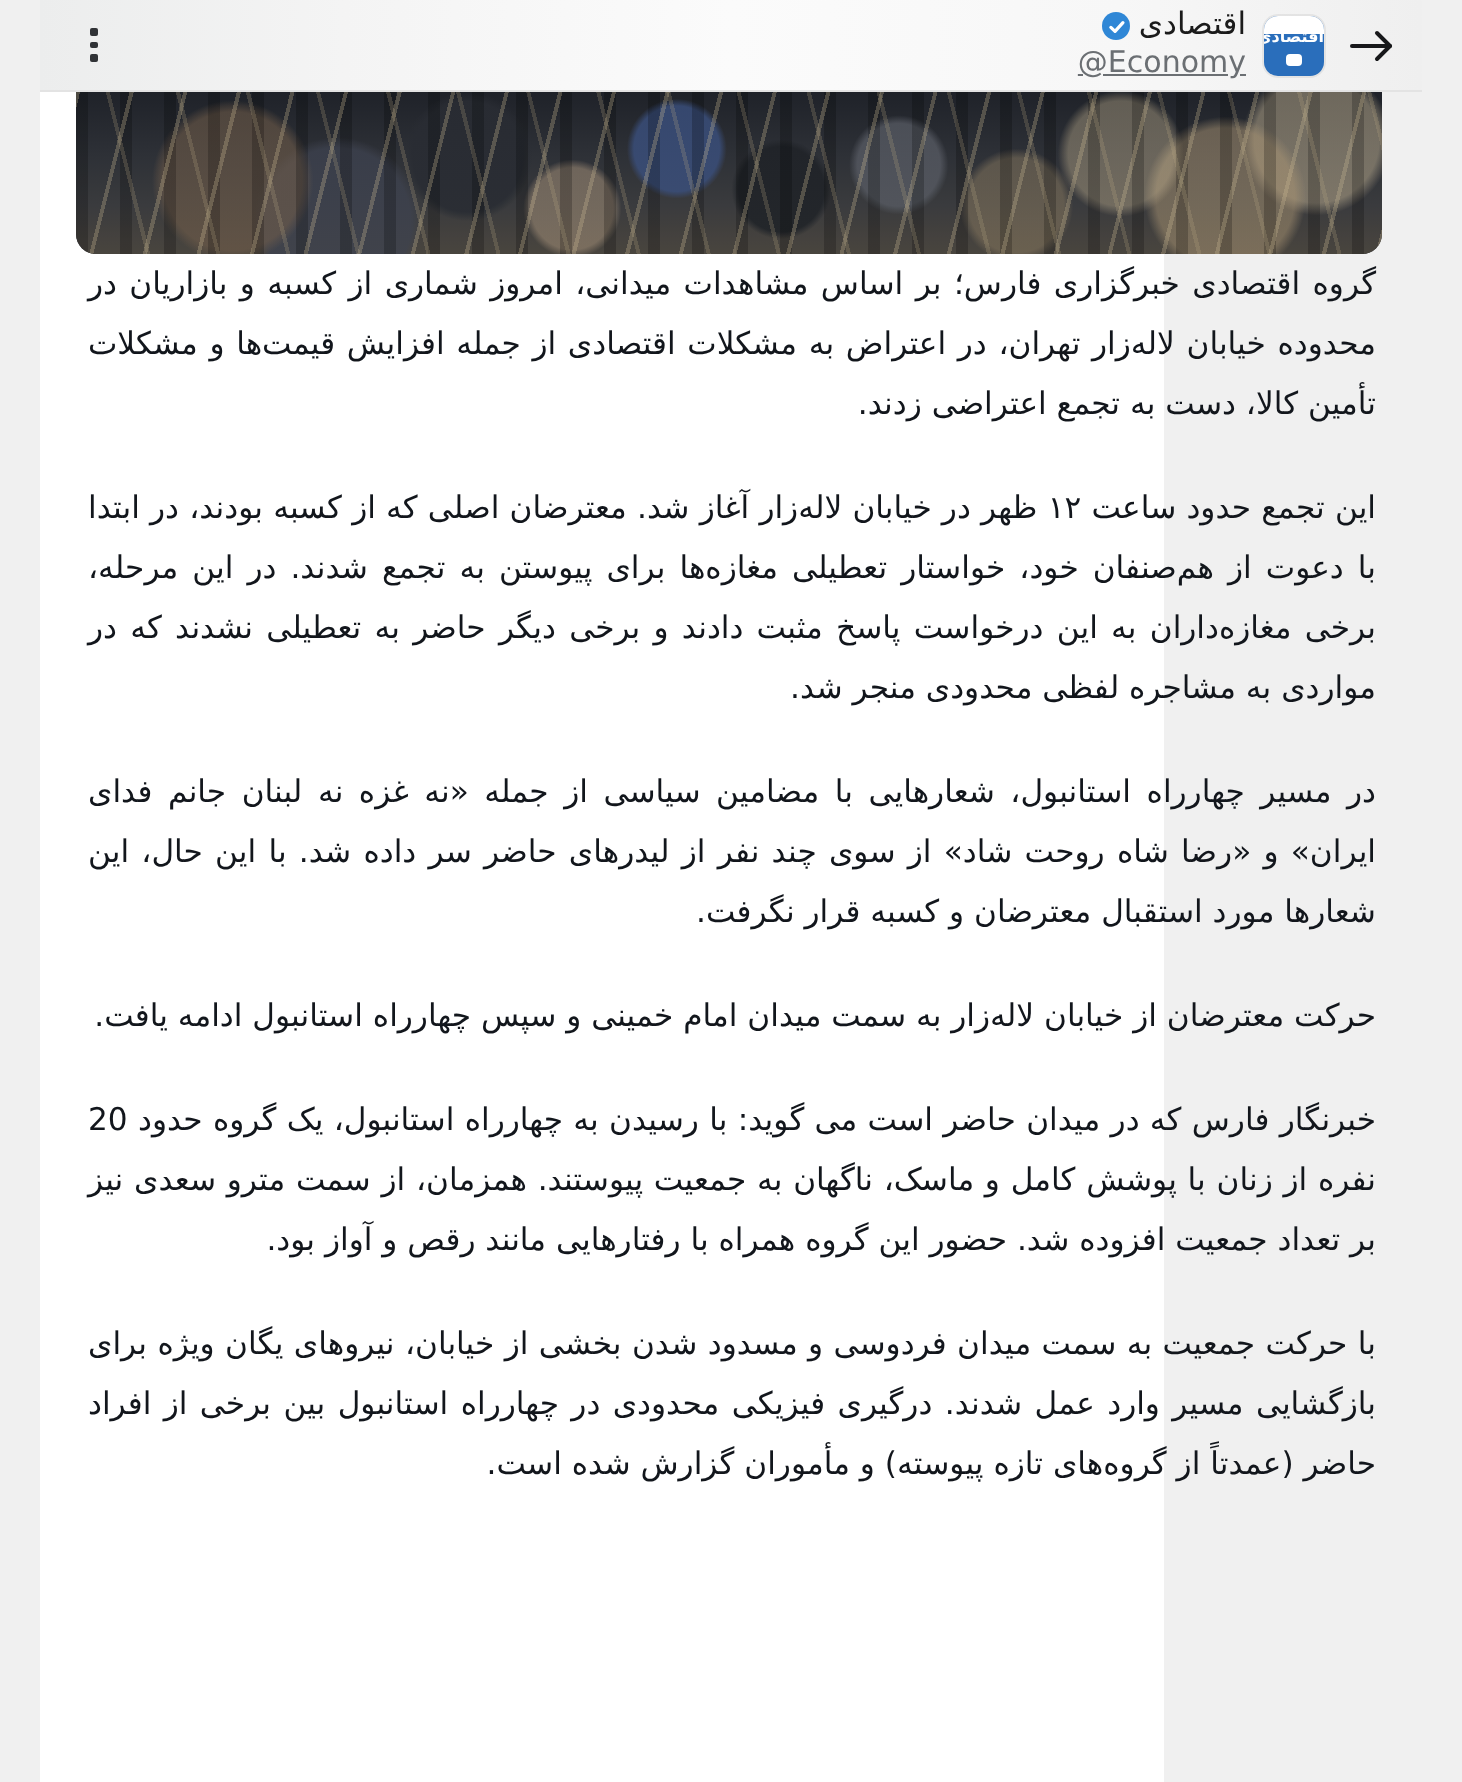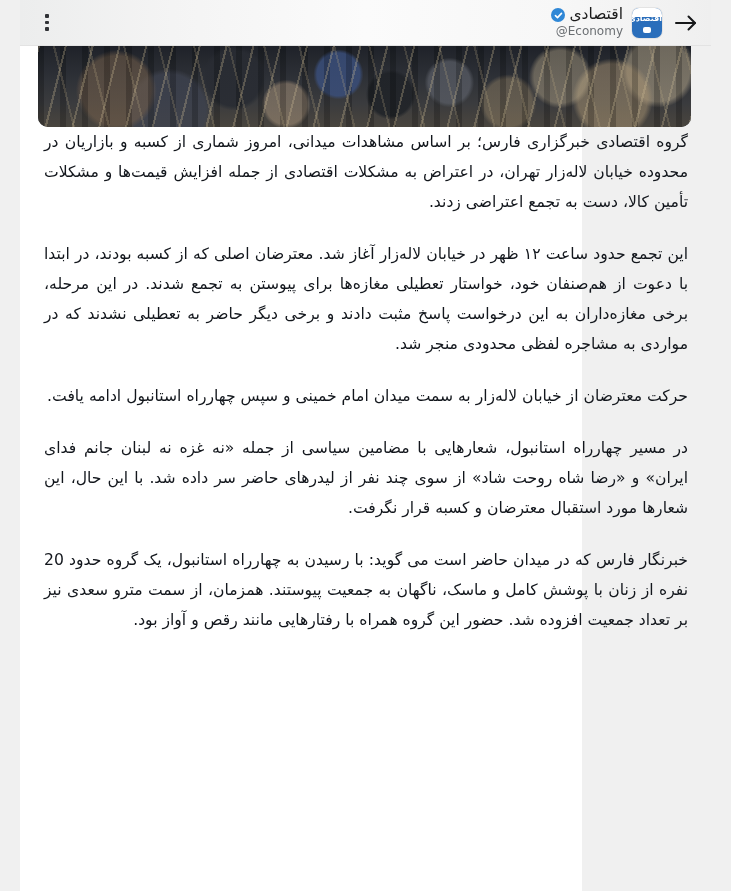--- a/index.html
+++ b/index.html
@@ -109,25 +109,26 @@
     height: 14px;
     border-radius: 50%;
     background: #2f87d6;
     display: inline-flex;
     align-items: center;
     justify-content: center;
     flex: 0 0 auto;
   }
   .verified svg { display:block; }
   .channel-handle {
-    font-size: 12px;
+    font-size: 15px;
     color: #6b6f73;
     text-align: right;
     margin-top: 1px;
     font-family: "DejaVu Sans", sans-serif;
+    text-decoration: underline;
   }
 
   .header-spacer { flex: 1 1 auto; }
 
   .kebab {
     width: 26px;
     height: 30px;
     display: flex;
     flex-direction: column;
     align-items: center;
@@ -218,23 +219,24 @@
 
 <div class="card">
 
   <div class="hero">
     <div class="hero-img"></div>
   </div>
 
   <div class="body-text">
     <p class="para">گروه اقتصادی خبرگزاری فارس؛ بر اساس مشاهدات میدانی، امروز شماری از کسبه و بازاریان در محدوده خیابان لاله‌زار تهران، در اعتراض به مشکلات اقتصادی از جمله افزایش قیمت‌ها و مشکلات تأمین کالا، دست به تجمع اعتراضی زدند.</p>
     <p class="para">این تجمع حدود ساعت ۱۲ ظهر در خیابان لاله‌زار آغاز شد. معترضان اصلی که از کسبه بودند، در ابتدا با دعوت از هم‌صنفان خود، خواستار تعطیلی مغازه‌ها برای پیوستن به تجمع شدند. در این مرحله، برخی مغازه‌داران به این درخواست پاسخ مثبت دادند و برخی دیگر حاضر به تعطیلی نشدند که در مواردی به مشاجره لفظی محدودی منجر شد.</p>
+    <p class="para">در مسیر چهارراه استانبول، شعارهایی با مضامین سیاسی از جمله «نه غزه نه لبنان جانم فدای ایران» و «رضا شاه روحت شاد» از سوی چند نفر از لیدرهای حاضر سر داده شد. با این حال، این شعارها مورد استقبال معترضان و کسبه قرار نگرفت.</p>
     <p class="para">حرکت معترضان از خیابان لاله‌زار به سمت میدان امام خمینی و سپس چهارراه استانبول ادامه یافت.</p>
-    <p class="para">در مسیر چهارراه استانبول، شعارهایی با مضامین سیاسی از جمله «نه غزه نه لبنان جانم فدای ایران» و «رضا شاه روحت شاد» از سوی چند نفر از لیدرهای حاضر سر داده شد. با این حال، این شعارها مورد استقبال معترضان و کسبه قرار نگرفت.</p>
     <p class="para">خبرنگار فارس که در میدان حاضر است می گوید: با رسیدن به چهارراه استانبول، یک گروه حدود 20 نفره از زنان با پوشش کامل و ماسک، ناگهان به جمعیت پیوستند. همزمان، از سمت مترو سعدی نیز بر تعداد جمعیت افزوده شد. حضور این گروه همراه با رفتارهایی مانند رقص و آواز بود.</p>
+    <p class="para">با حرکت جمعیت به سمت میدان فردوسی و مسدود شدن بخشی از خیابان، نیروهای یگان ویژه برای بازگشایی مسیر وارد عمل شدند. درگیری فیزیکی محدودی در چهارراه استانبول بین برخی از افراد حاضر (عمدتاً از گروه‌های تازه پیوسته) و مأموران گزارش شده است.</p>
   </div>
 
 </div>
 
 <div class="header">
 
   <div class="back-arrow">
     <span>
       <svg width="24" height="18" viewBox="0 0 24 18" aria-hidden="true">
         <path d="M2 9 H21" stroke="#17181a" stroke-width="2" stroke-linecap="round" fill="none"></path>

